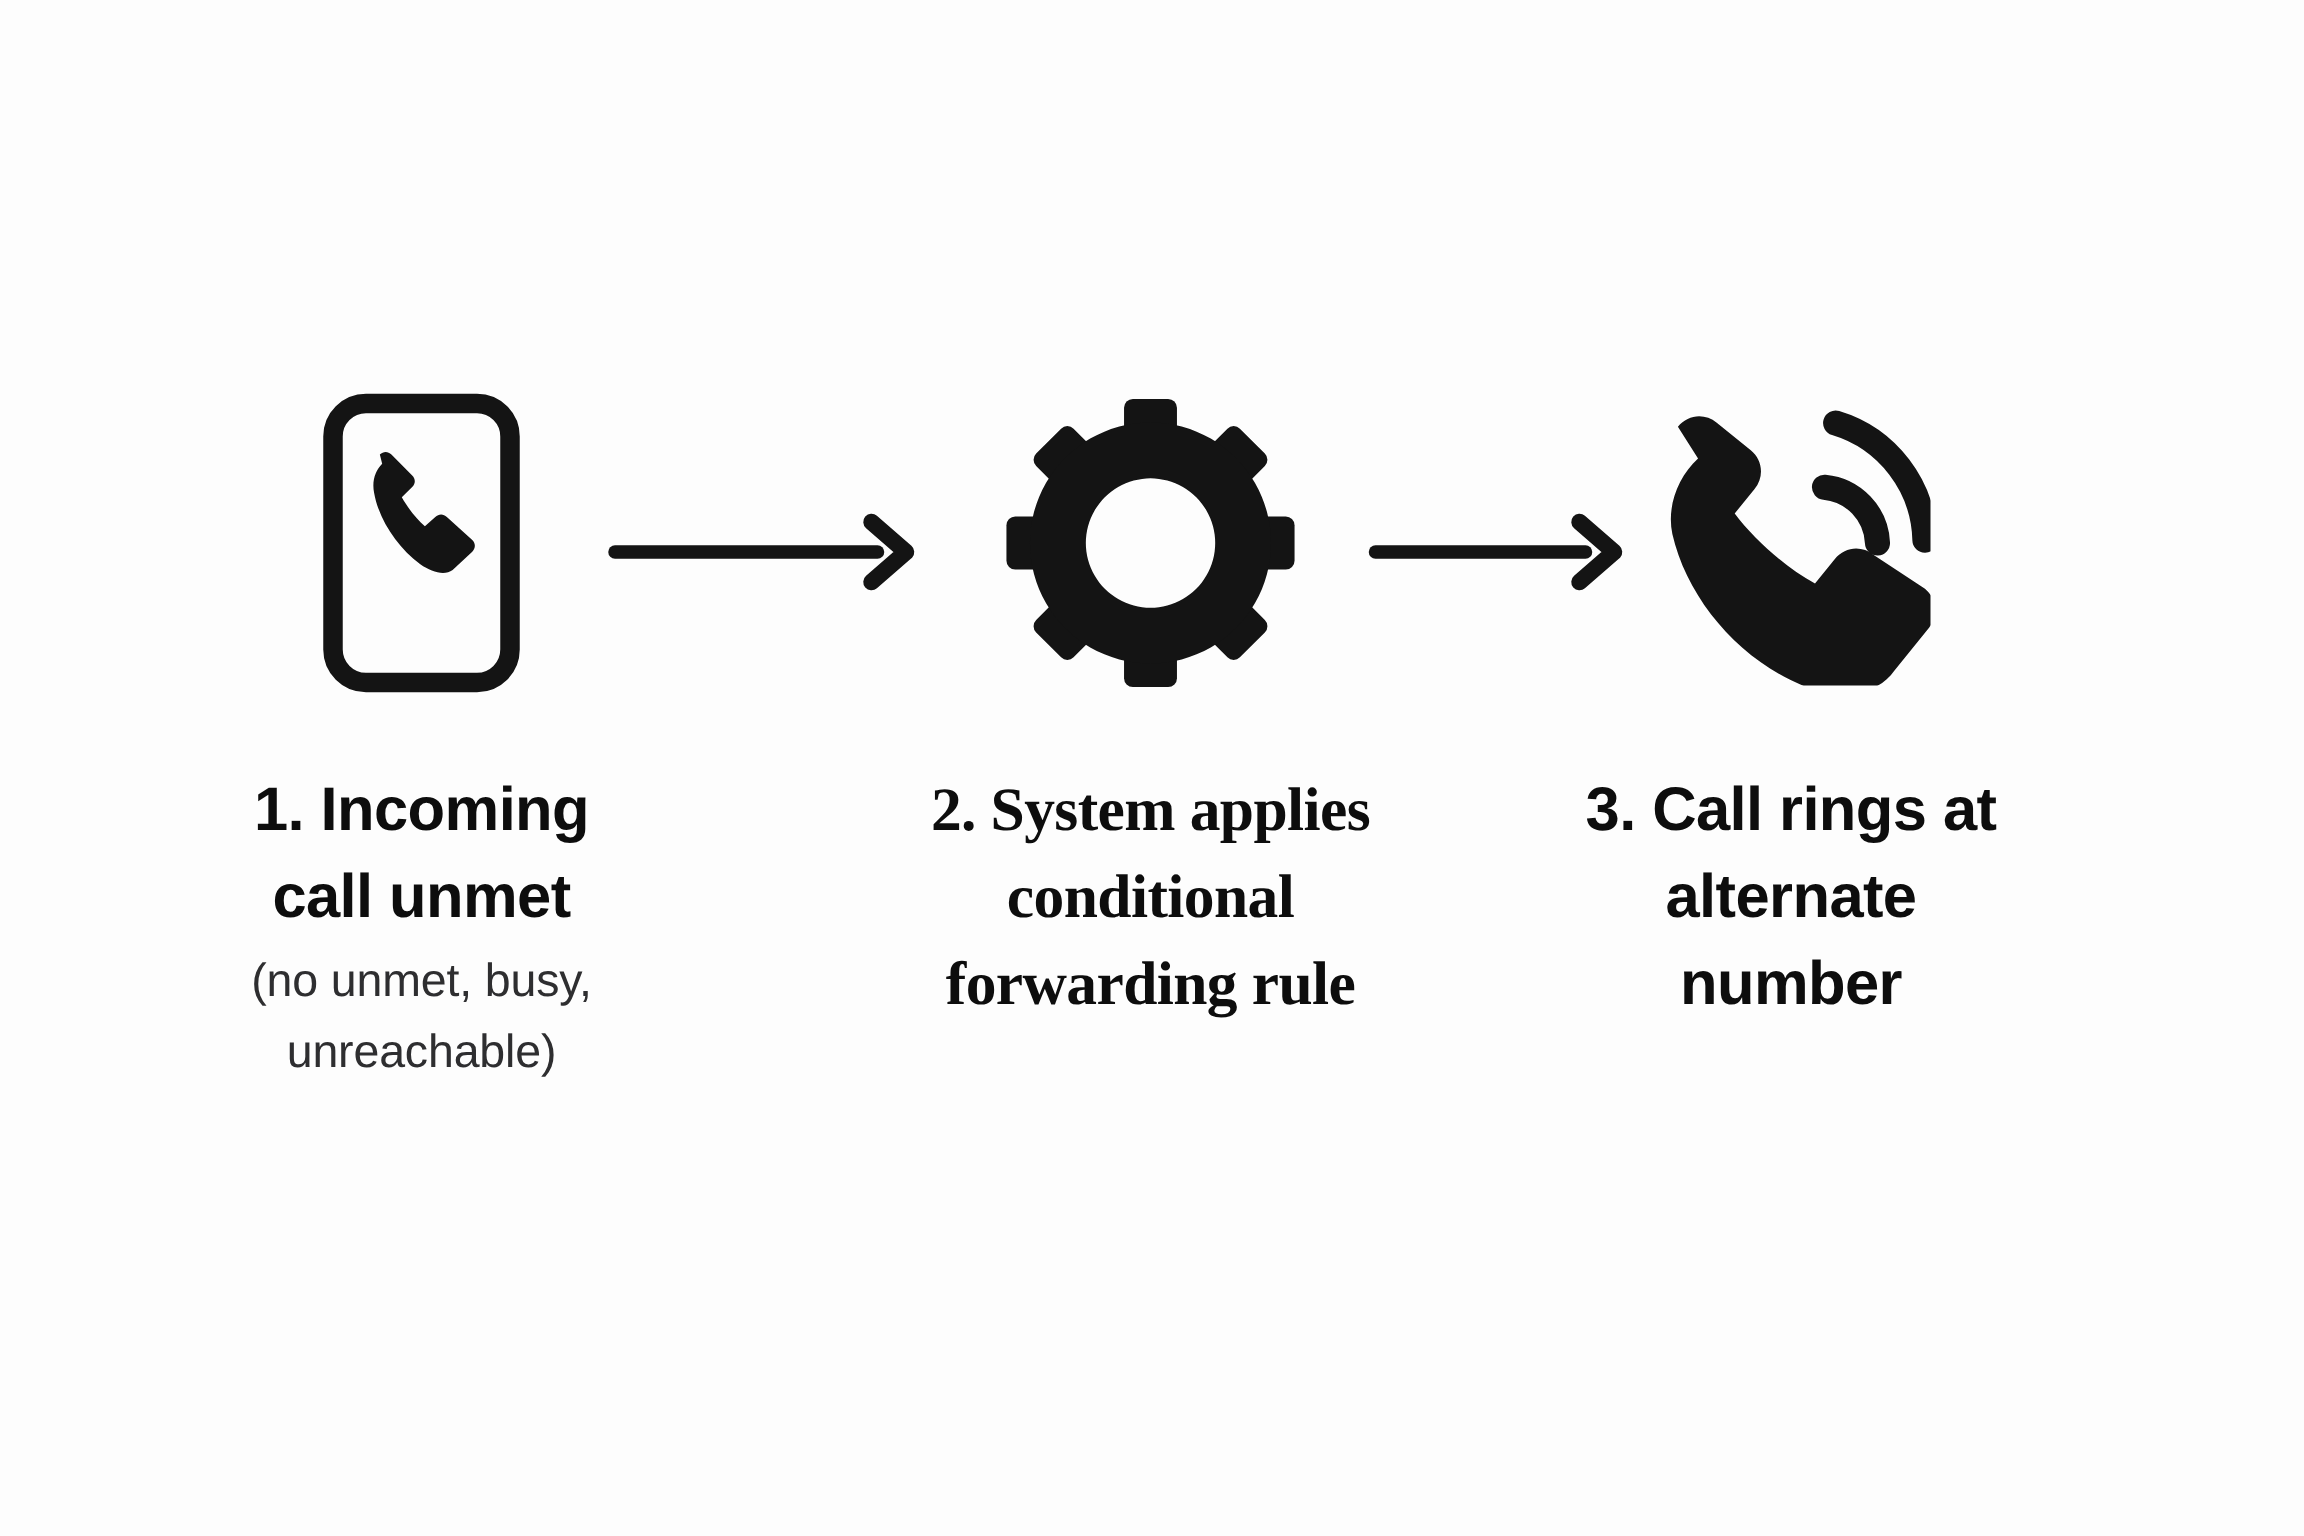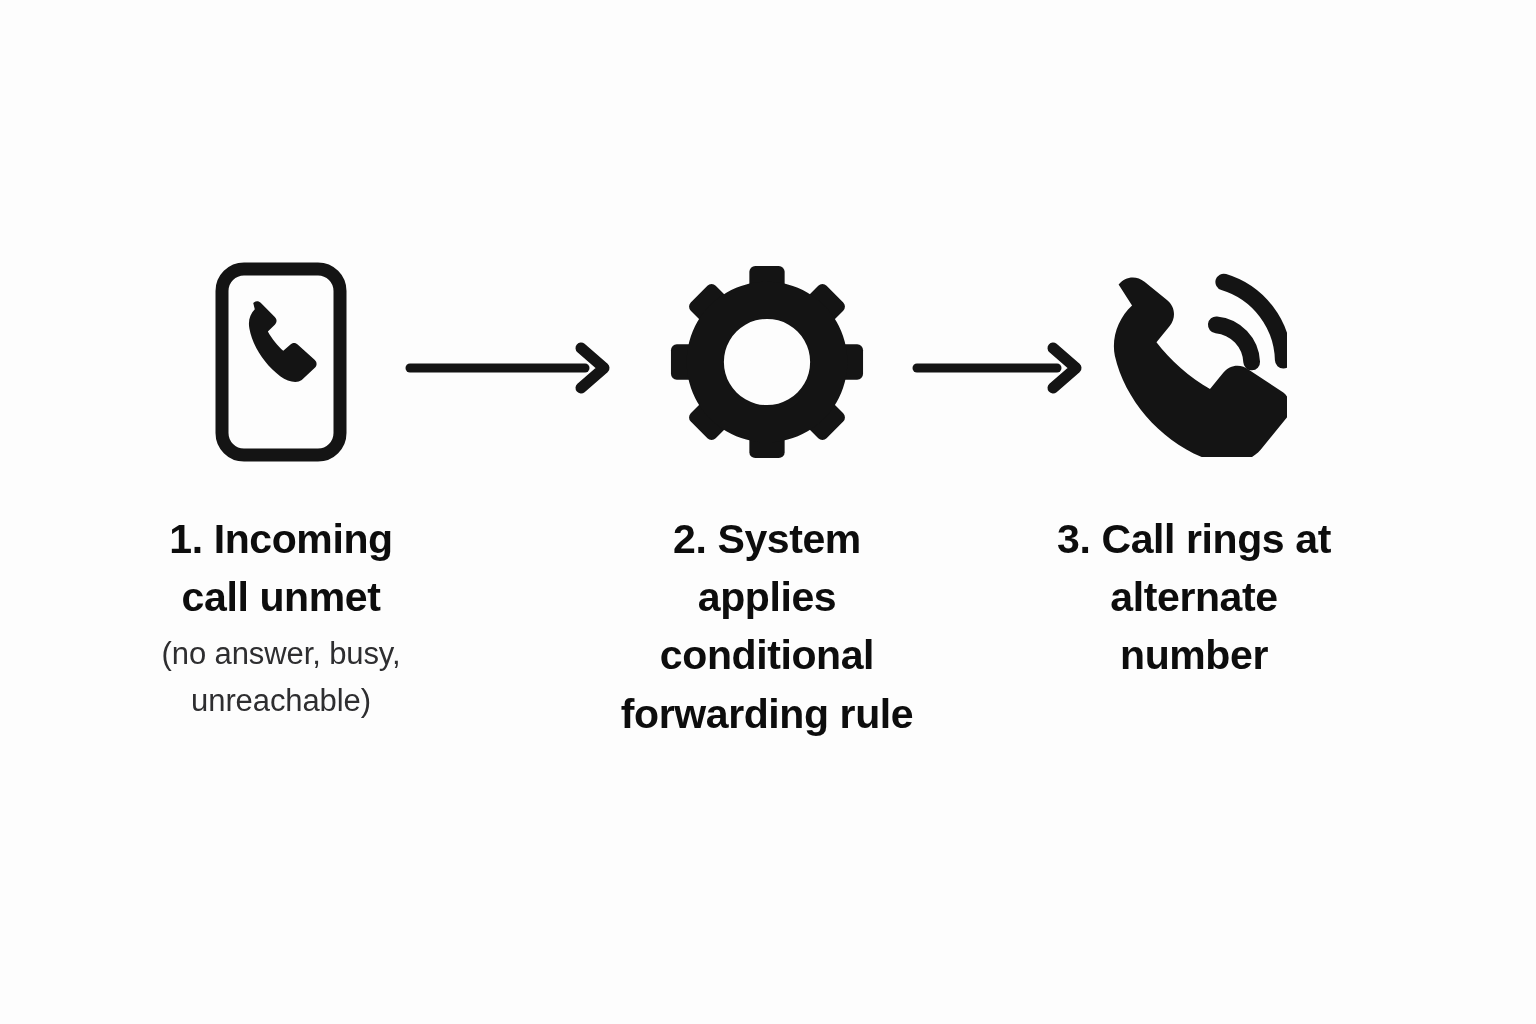--- a/index.html
+++ b/index.html
@@ -32,21 +32,21 @@
 
   .step {
     position: absolute;
     top: 262px;
     width: 330px;
     display: flex;
     flex-direction: column;
     align-items: center;
   }
   .step-1 { left: 116px; }
-  .step-2 { left: 602px; }
+  .step-2 { left: 602px; font-family: Liberation Serif, serif; }
   .step-3 { left: 1029px; }
 
   .icon-box {
     width: 200px;
     height: 200px;
     display: flex;
     align-items: center;
     justify-content: center;
   }
 
@@ -100,21 +100,21 @@
             <path d="M14 12 C8 18 5 27 7 37 C11 60 27 84 47 99 C57 106 68 109 75 104
                      L92 88 C95 85 95 81 92 78 L70 58 C67 55 63 55 60 58 L51 66
                      C44 60 36 50 31 41 L40 32 C43 29 43 25 40 22 L22 4
                      C19 1 15 1 12 4 Z"></path>
           </g>
         </svg>
       </div>
       <div class="labels">
         <p class="step-title">1. Incoming
 call unmet</p>
-        <p class="step-sub">(no answer, busy,
+        <p class="step-sub">(no unmet, busy,
 unreachable)</p>
       </div>
     </div>
 
     <div class="arrow arrow-1">
       <svg width="210" height="56" viewBox="0 0 210 56">
         <line x1="5" y1="28" x2="180" y2="28" stroke="#141414" stroke-width="9" stroke-linecap="round"></line>
         <polyline points="176,8 199,28 176,48" fill="none" stroke="#141414" stroke-width="11" stroke-linecap="round" stroke-linejoin="round"></polyline>
       </svg>
     </div>

